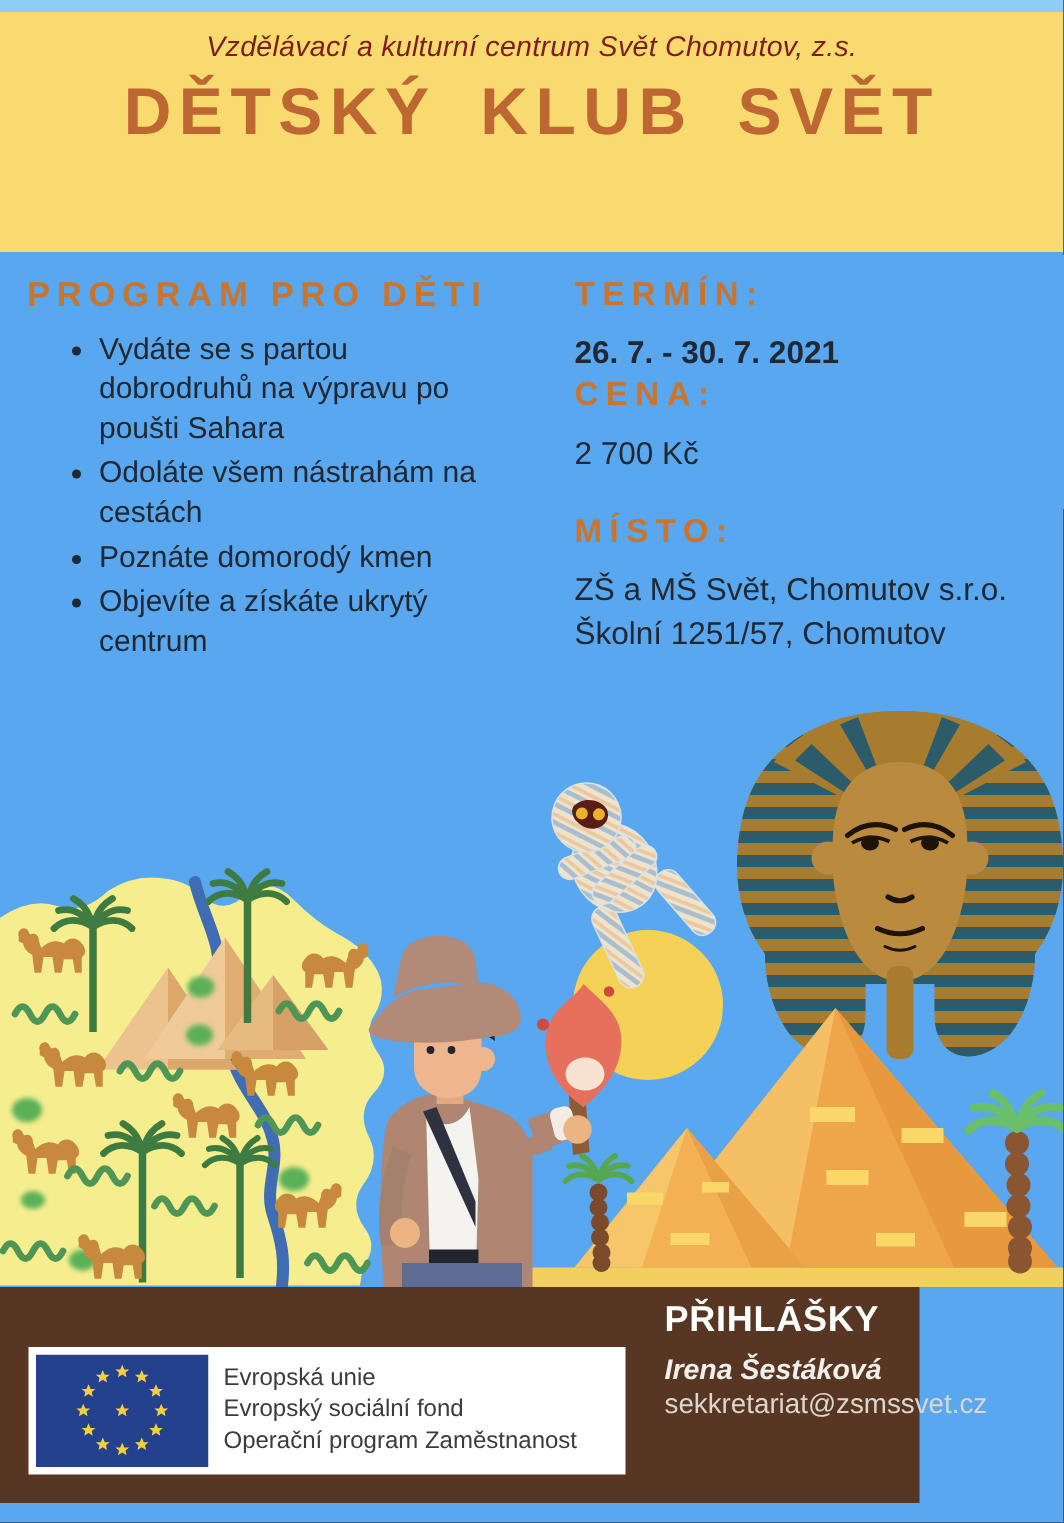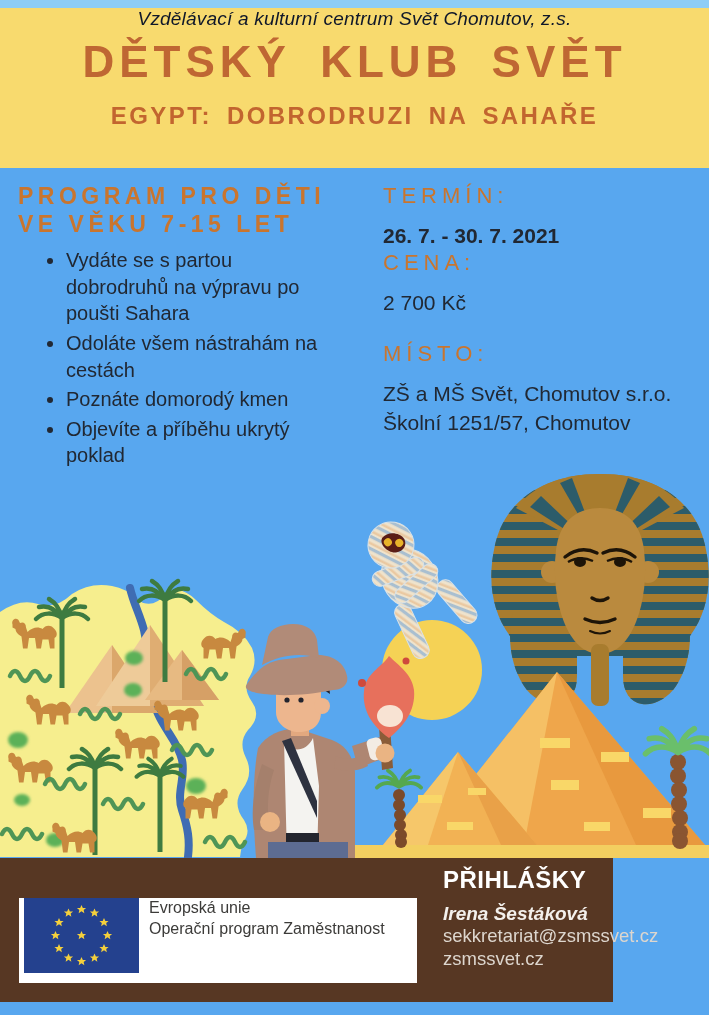--- a/index.html
+++ b/index.html
@@ -8,67 +8,65 @@
     --text-dark:#212833; --footer-brown:#573723; --footer-heading:#ffffff;
     --footer-text:#ddd6ce; --eu-blue:#24418e; --eu-star:#f5d03c; --eu-text:#3c3b39;
     --map-yellow:#f6ee8e; --ground-yellow:#f3cf60; --sun-yellow:#f5d255;
   }
   *{box-sizing:border-box;margin:0;padding:0;}
   html,body{background:#222;}
   body{font-family:"Liberation Sans",sans-serif;}
   .poster{position:relative;width:709px;height:1015px;background:var(--bg-blue);overflow:hidden;margin:0 auto;}
   .top-strip{position:absolute;left:0;top:0;width:709px;height:8px;background:var(--strip-blue);}
   .header{position:absolute;left:0;top:8px;width:709px;height:160px;background:var(--header-yellow);text-align:center;}
-  .subtitle{font-size:19px;font-style:italic;color:#0f172a;letter-spacing:.2px;}
+  .subtitle{margin-top:13px;font-size:19px;font-style:italic;color:#7f1d1d;letter-spacing:.2px;}
   .title{margin-top:7px;font-size:44px;font-weight:bold;letter-spacing:5px;word-spacing:12px;color:var(--title-orange);}
   .tagline{margin-top:15px;font-size:24px;font-weight:bold;letter-spacing:2.4px;word-spacing:6px;color:var(--tagline-orange);}
   .program{position:absolute;left:18px;top:183px;width:352px;color:var(--text-dark);}
   .program-heading{font-size:23px;line-height:1.2;font-weight:bold;letter-spacing:4.5px;color:var(--heading-orange);}
   .intro{margin-top:15px;font-size:21px;line-height:1.35;}
   .story-quote{font-size:22px;font-weight:bold;font-style:italic;letter-spacing:.3px;}
   .story-quote .q{font-style:normal;font-weight:normal;}
   .bullets{margin-top:9px;width:318px;padding-left:27px;font-size:20px;line-height:1.33;}
   .bullets li{margin-bottom:3px;margin-left:21px;}
   .details{position:absolute;left:383px;top:183px;width:320px;color:var(--text-dark);}
-  .detail-label{font-size:22px;font-weight:normal;letter-spacing:5px;color:var(--heading-orange);}
+  .detail-label{font-size:22px;font-weight:bold;letter-spacing:5px;color:var(--heading-orange);}
   .detail-value{font-size:21px;margin-top:12px;line-height:1.4;}
   .detail-value.bold{font-weight:bold;}
   .gap-a{} .gap-b{margin-top:23px;}
   .scene{position:absolute;left:0;top:460px;width:709px;height:398px;pointer-events:none;}
   .map-fill{fill:var(--map-yellow);} .sun-fill{fill:var(--sun-yellow);} .ground-fill{fill:var(--ground-yellow);}
   .footer{position:absolute;left:0;top:858px;width:613px;height:144px;background:var(--footer-brown);}
   .apps-heading{position:absolute;left:443px;top:8px;font-size:24px;font-weight:bold;letter-spacing:.5px;color:var(--footer-heading);}
   .contact{position:absolute;left:443px;top:44px;color:var(--footer-text);font-size:18.5px;line-height:1.23;}
   .contact-name{font-size:19px;font-weight:bold;font-style:italic;color:#f3f0ec;}
-  .eu-box{position:absolute;left:19px;top:40px;width:398px;height:85px;background:#ffffff;display:flex;}
+  .eu-box{position:absolute;left:19px;top:40px;width:398px;height:85px;background:#ffffff;display:flex;align-items:center;}
   .eu-flag{margin-left:5px;flex:0 0 auto;}
   .eu-lines{margin-left:10px;font-size:16px;line-height:1.3;color:var(--eu-text);}
 </style>
 </head>
 <body>
 
 <div class="poster">
   <div class="top-strip"></div>
 
   <header class="header">
     <div class="subtitle">Vzdělávací a kulturní centrum Svět Chomutov, z.s.</div>
     <div class="title">DĚTSKÝ KLUB SVĚT</div>
-    <div class="tagline">EGYPT: DOBRODRUZI NA SAHAŘE</div>
   </header>
 
   <section class="program">
     <div class="program-heading">
       <div>PROGRAM PRO DĚTI</div>
-      <div>VE VĚKU 7-15 LET</div>
     </div>
     <ul class="bullets">
       <li>Vydáte se s partou dobrodruhů na výpravu po poušti Sahara</li>
       <li>Odoláte všem nástrahám na cestách</li>
       <li>Poznáte domorodý kmen</li>
-      <li>Objevíte a příběhu ukrytý poklad</li>
+      <li>Objevíte a získáte ukrytý centrum</li>
     </ul>
   </section>
 
   <aside class="details">
     <div class="detail-label">TERMÍN:</div>
     <div class="detail-value bold">26. 7. - 30. 7. 2021</div>
     <div class="detail-label gap-a">CENA:</div>
     <div class="detail-value">2 700 Kč</div>
     <div class="detail-label gap-b">MÍSTO:</div>
     <div class="detail-value">
@@ -298,21 +296,20 @@
           <circle cx="406" cy="661" r="3.5" fill="#cf4a3c"></circle>
       </g>
     </g>
   </svg>
 
   <footer class="footer">
     <div class="apps-heading">PŘIHLÁŠKY</div>
     <div class="contact">
       <div class="contact-name">Irena Šestáková</div>
       <div>sekkretariat@zsmssvet.cz</div>
-      <div>zsmssvet.cz</div>
     </div>
     <div class="eu-box">
       <svg class="eu-flag" width="115" height="75" viewBox="0 0 115 75" aria-hidden="true">
         <rect width="115" height="75" fill="#24418e"></rect>
         <g fill="#f5d03c" transform="translate(57.5,37.5)">
           <g id="st">
               <polygon points="0,-4.6 1.36,-1.43 4.6,-1.43 2.18,0.54 2.84,3.72 0,1.84 -2.84,3.72 -2.18,0.54 -4.6,-1.43 -1.36,-1.43"></polygon>
             </g>
           <use href="#st" transform="translate(0,-26)"></use>
             <use href="#st" transform="translate(13,-22.5)"></use>
@@ -323,17 +320,18 @@
           <use href="#st" transform="translate(0,26)"></use>
             <use href="#st" transform="translate(-13,22.5)"></use>
           <use href="#st" transform="translate(-22.5,13)"></use>
             <use href="#st" transform="translate(-26,0)"></use>
           <use href="#st" transform="translate(-22.5,-13)"></use>
             <use href="#st" transform="translate(-13,-22.5)"></use>
         </g>
       </svg>
       <div class="eu-lines">
         <div>Evropská unie</div>
+        <div>Evropský sociální fond</div>
         <div>Operační program Zaměstnanost</div>
       </div>
     </div>
   </footer>
 </div>
 
 </body></html>

